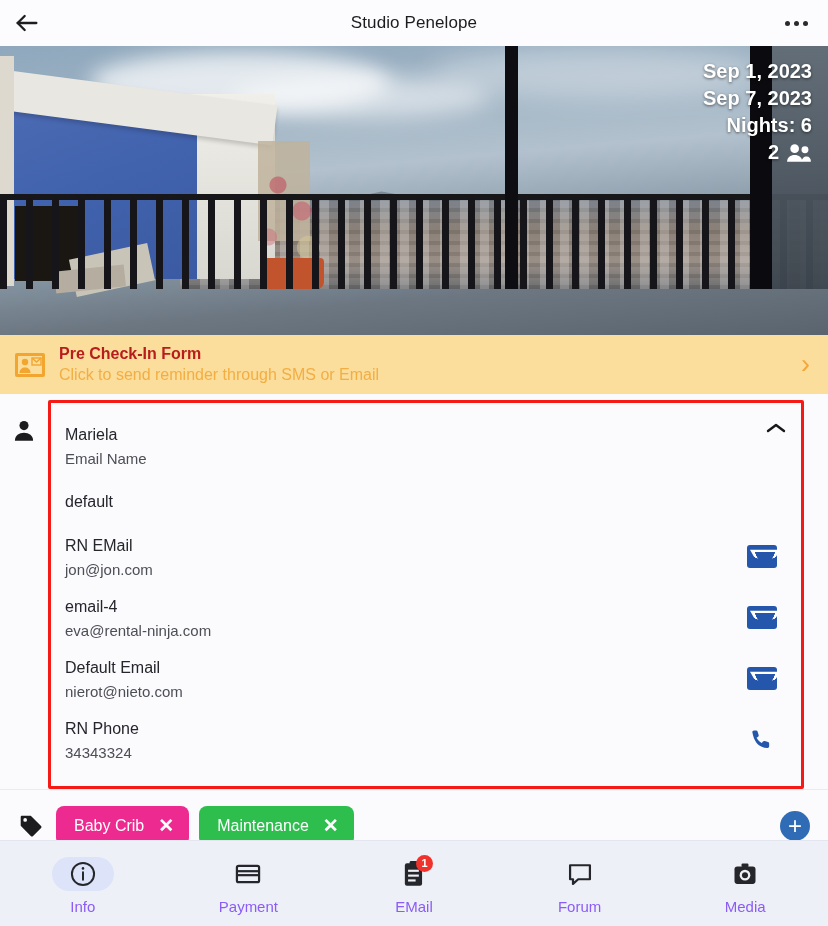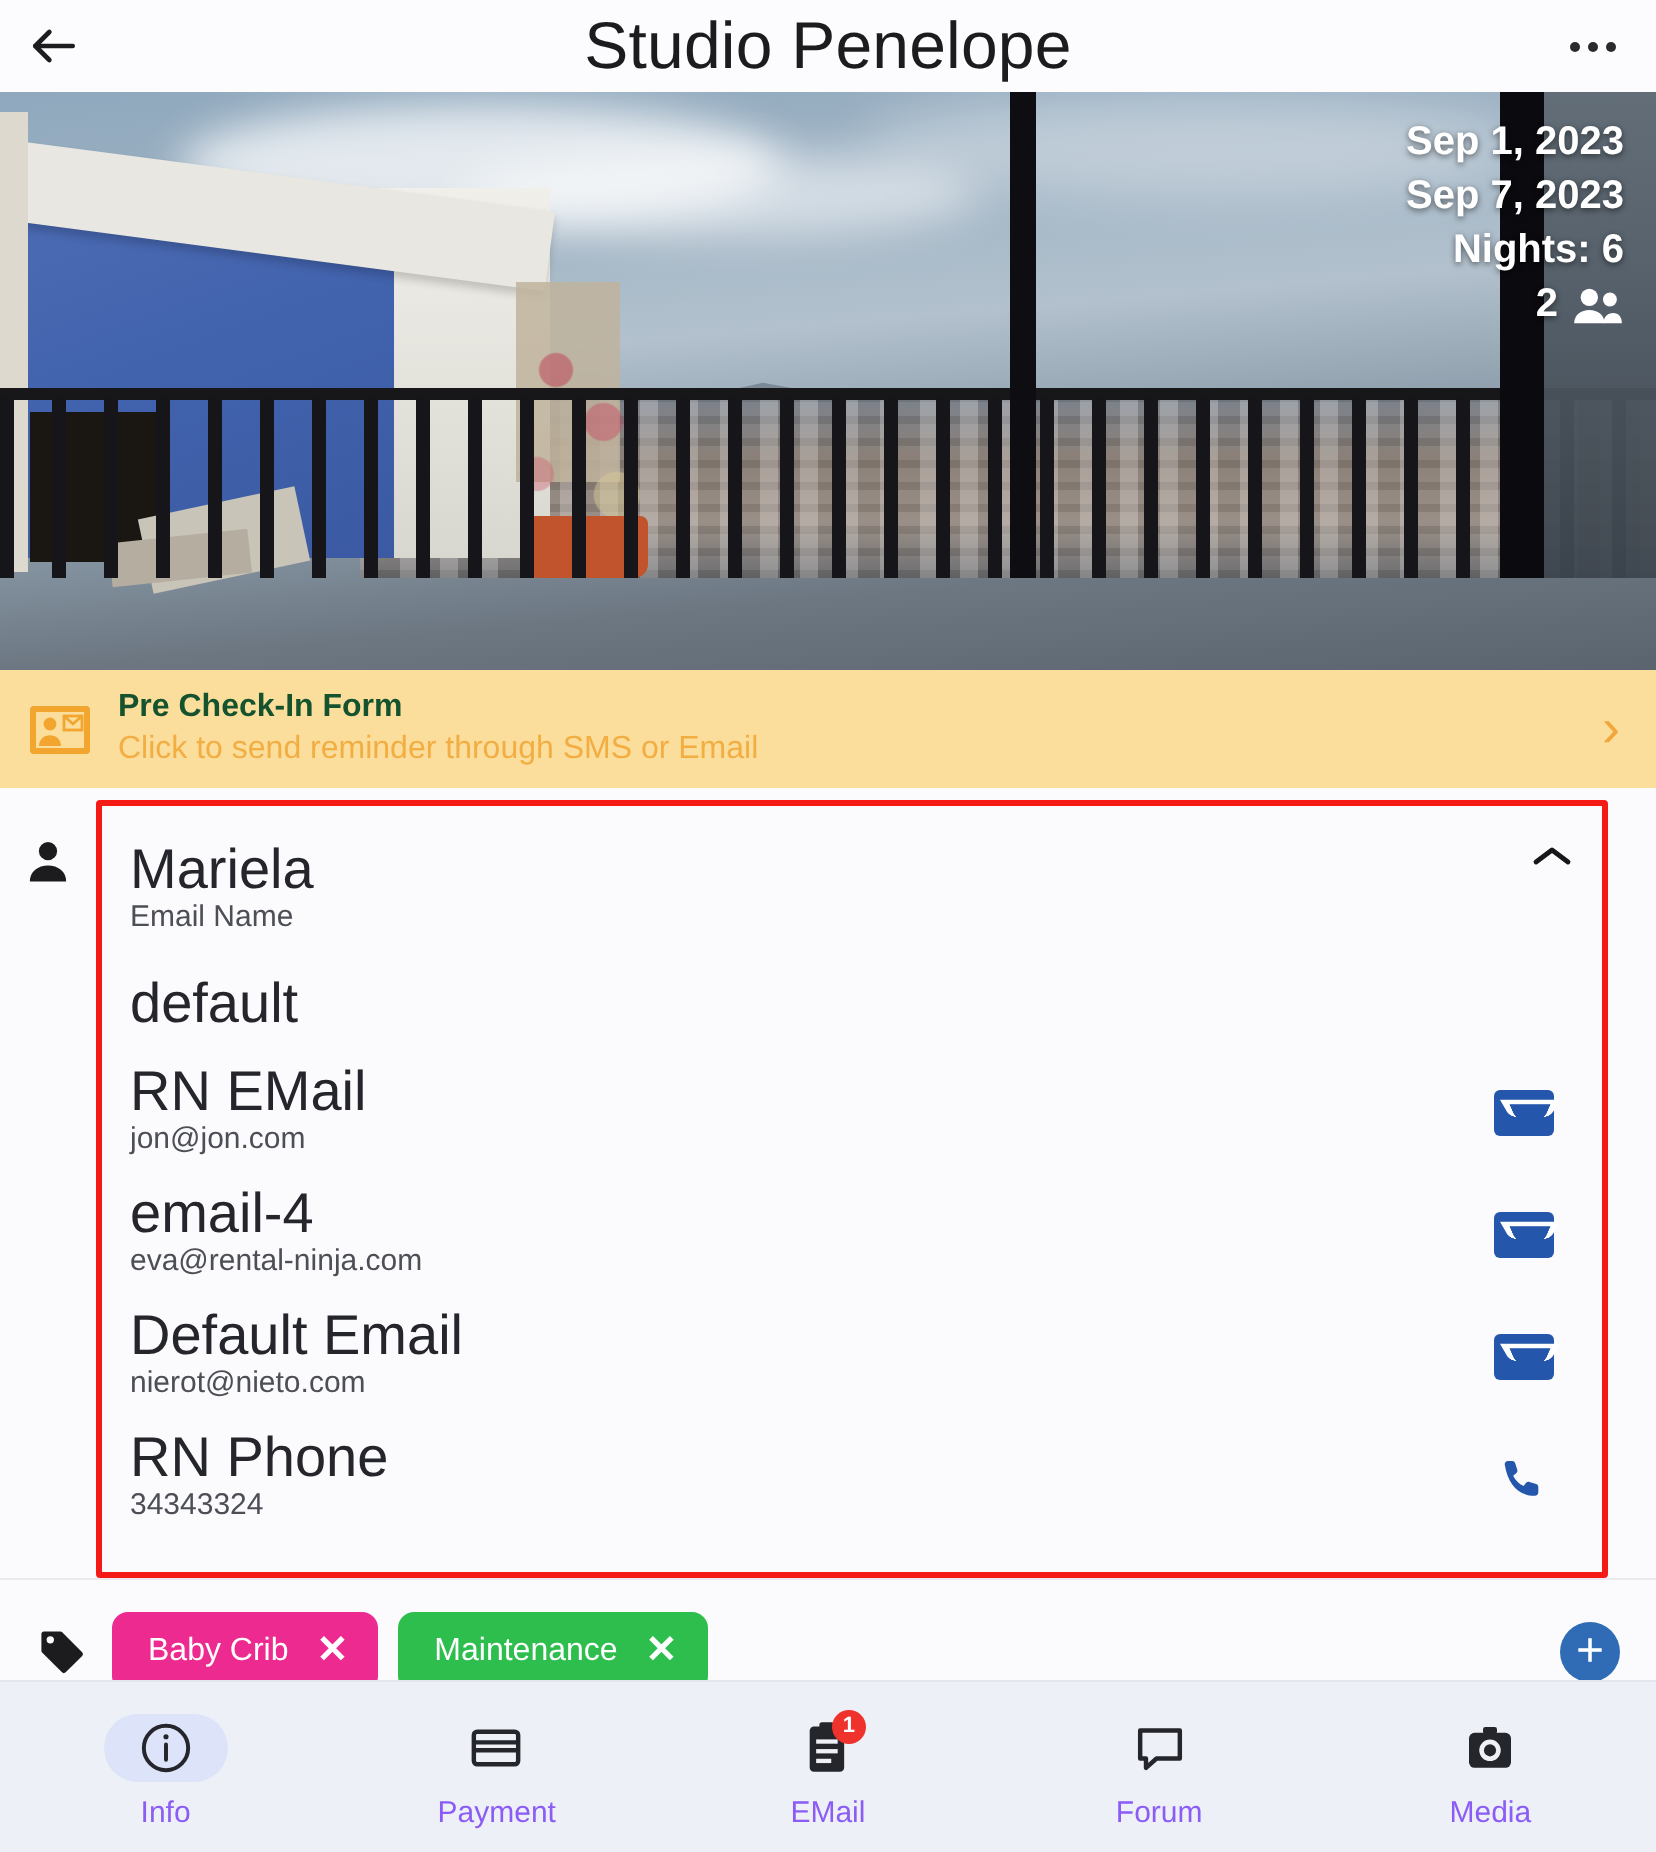--- a/index.html
+++ b/index.html
@@ -19,21 +19,21 @@
     position: relative;
   }
   .back-btn {
     width: 54px; height: 46px;
     display: flex; align-items: center; justify-content: center;
     cursor: pointer;
   }
   .back-btn svg { display:block; }
   .appbar-title {
     position: absolute; left: 0; right: 0; text-align: center;
-    font-size: 33px; color: #1c1c1e; letter-spacing: .1px;
+    font-size: 17px; color: #1c1c1e; letter-spacing: .1px;
     pointer-events: none;
   }
   .overflow-btn {
     margin-left: auto; width: 64px; height: 46px;
     display: flex; align-items: center; justify-content: center;
     gap: 4px; cursor: pointer;
   }
   .overflow-btn i { width:5px; height:5px; border-radius:50%; background:#2b2b2e; display:block; }
 
   
@@ -103,21 +103,21 @@
   .hero-meta .guests { display:flex; align-items:center; justify-content:flex-end; gap:7px; }
 
   
   .precheck {
     display:flex; align-items:center;
     background:#fbdd9c; height:59px; padding: 0 18px 0 14px;
     cursor:pointer;
   }
   .precheck-icon { width:32px; height:32px; flex:0 0 32px; margin-right:13px; }
   .precheck-text { flex:1; }
-  .precheck-title { color:#14532d; font-size:16px; font-weight:bold; line-height:20px; }
+  .precheck-title { color:#b91c1c; font-size:16px; font-weight:bold; line-height:20px; }
   .precheck-sub { color:#f3ae43; font-size:16px; line-height:21px; }
   .precheck-chev { color:#f3a63a; font-size:27px; line-height:1; font-weight:300; }
 
   
   .contact-wrap {
     position:relative;
     background:#fbfafc;
     padding: 6px 0 0 0;
   }
   .contact-row { display:flex; }
@@ -130,21 +130,21 @@
   }
   .collapse-chev {
     position:absolute; right:12px; top:12px; width:26px; height:26px;
     display:flex; align-items:center; justify-content:center; cursor:pointer;
   }
   .field {
     display:flex; align-items:center;
     padding: 6px 16px 6px 14px; min-height:50px;
   }
   .field-text { flex:1; }
-  .field-label { font-size:28px; color:#25262b; line-height:27px; }
+  .field-label { font-size:16px; color:#25262b; line-height:27px; }
   .field-value { font-size:15px; color:#4d4f56; line-height:22px; }
   .field-action { width:46px; display:flex; justify-content:center; align-items:center; cursor:pointer; }
   .mail-ico { width:30px; height:23px; background:#2456ab; border-radius:3px; position:relative; }
   .mail-ico:after{
     content:""; position:absolute; left:6px; top:5px; width:18px; height:10px;
     border-left:3px solid #fff; border-right:3px solid #fff;
     transform: perspective(14px) rotateX(-34deg);
     border-radius:0 0 4px 4px;
     box-shadow: inset 0 3px 0 -1px #fff;
   }

